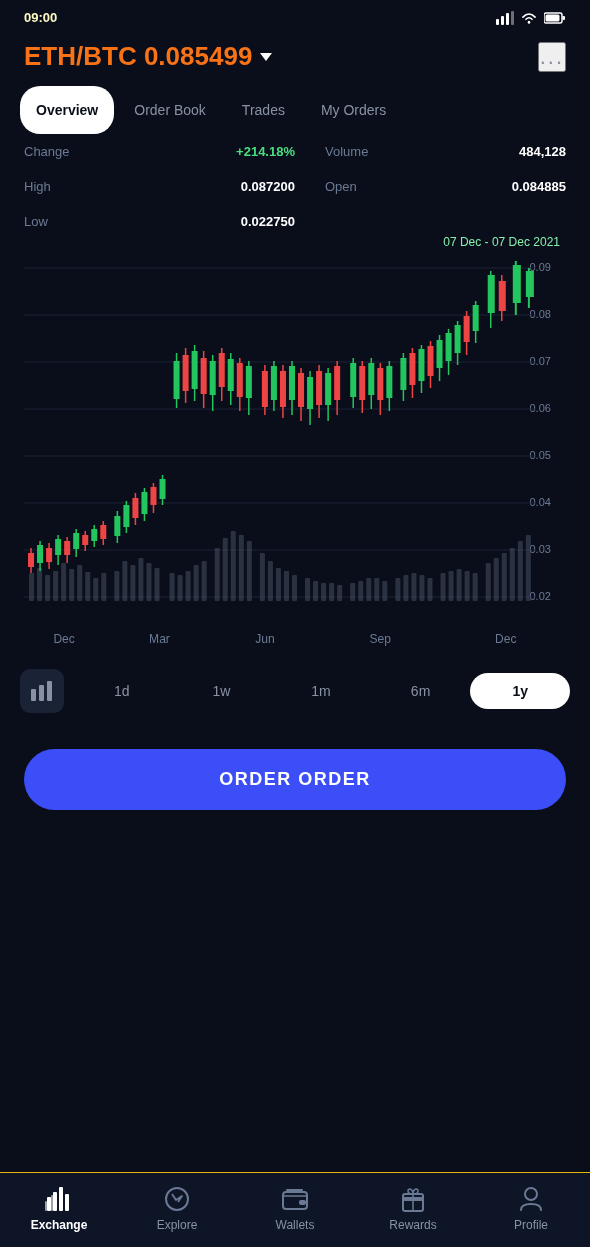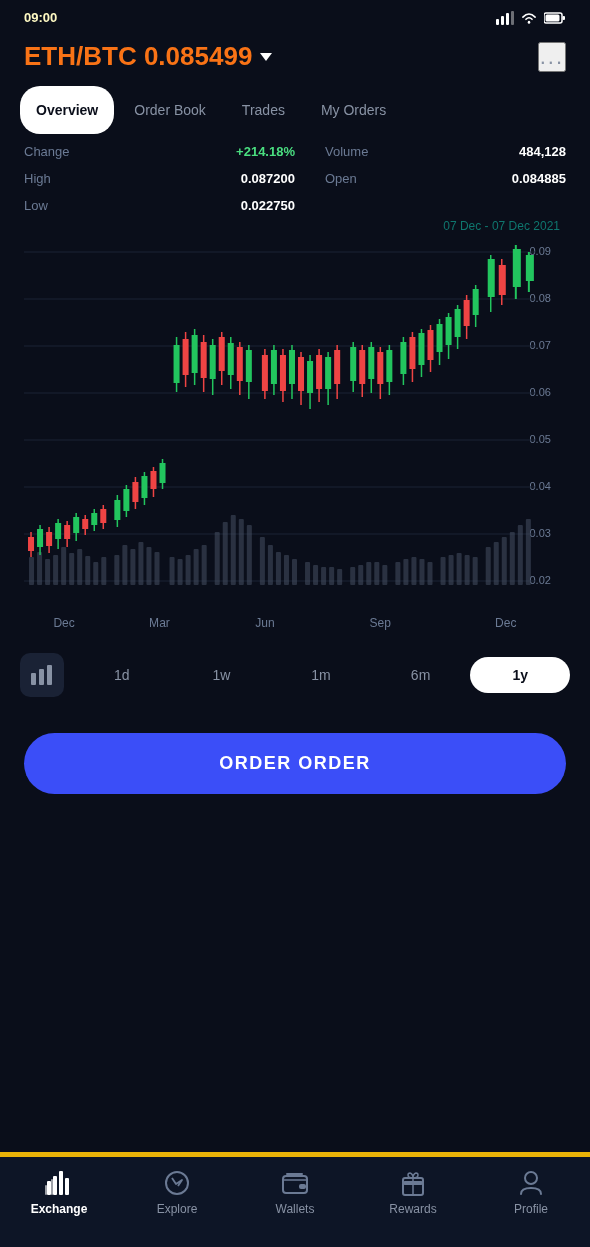--- a/index.html
+++ b/index.html
@@ -86,21 +86,21 @@
 
     
     .chart-container {
       position: relative;
       margin: 6px 0 0;
       padding: 0 24px;
     }
     .chart-date {
       text-align: right;
       font-size: 12px;
-      color: #0f766e;
+      color: #86efac;
       margin-bottom: 4px;
       padding-right: 6px;
     }
     .chart-wrapper {
       position: relative;
       width: 100%;
       height: 400px;
     }
     .chart-svg {
       width: 100%;
@@ -162,25 +162,25 @@
       cursor: pointer;
     }
 
     
     .bottom-nav {
       position: absolute;
       bottom: 0;
       left: 0;
       right: 0;
       background: #0d1526;
-      border-top: 5px solid #eab308;
+      border-top: 1px solid #eab308;
       display: flex;
       justify-content: space-around;
       align-items: center;
-      padding: 12px 0 31px;
+      padding: 12px 0 15px;
     }
     .nav-item {
       display: flex;
       flex-direction: column;
       align-items: center;
       gap: 5px;
       cursor: pointer;
       min-width: 70px;
     }
     .nav-icon {
@@ -201,21 +201,21 @@
 
     .stats-grid {
       display: grid;
       grid-template-columns: 1fr 1fr;
       padding: 10px 24px 0;
       gap: 0;
     }
     .stats-col {
       display: flex;
       flex-direction: column;
-      gap: 12px;
+      gap: 20px;
     }
     .stats-row {
       display: flex;
       justify-content: space-between;
       align-items: center;
     }
     .s-label { font-size: 13px; color: #6b7a94; }
     .s-val { font-size: 13px; font-weight: 700; color: #fff; }
     .s-val.green { color: #4ade80; }
   </style>

